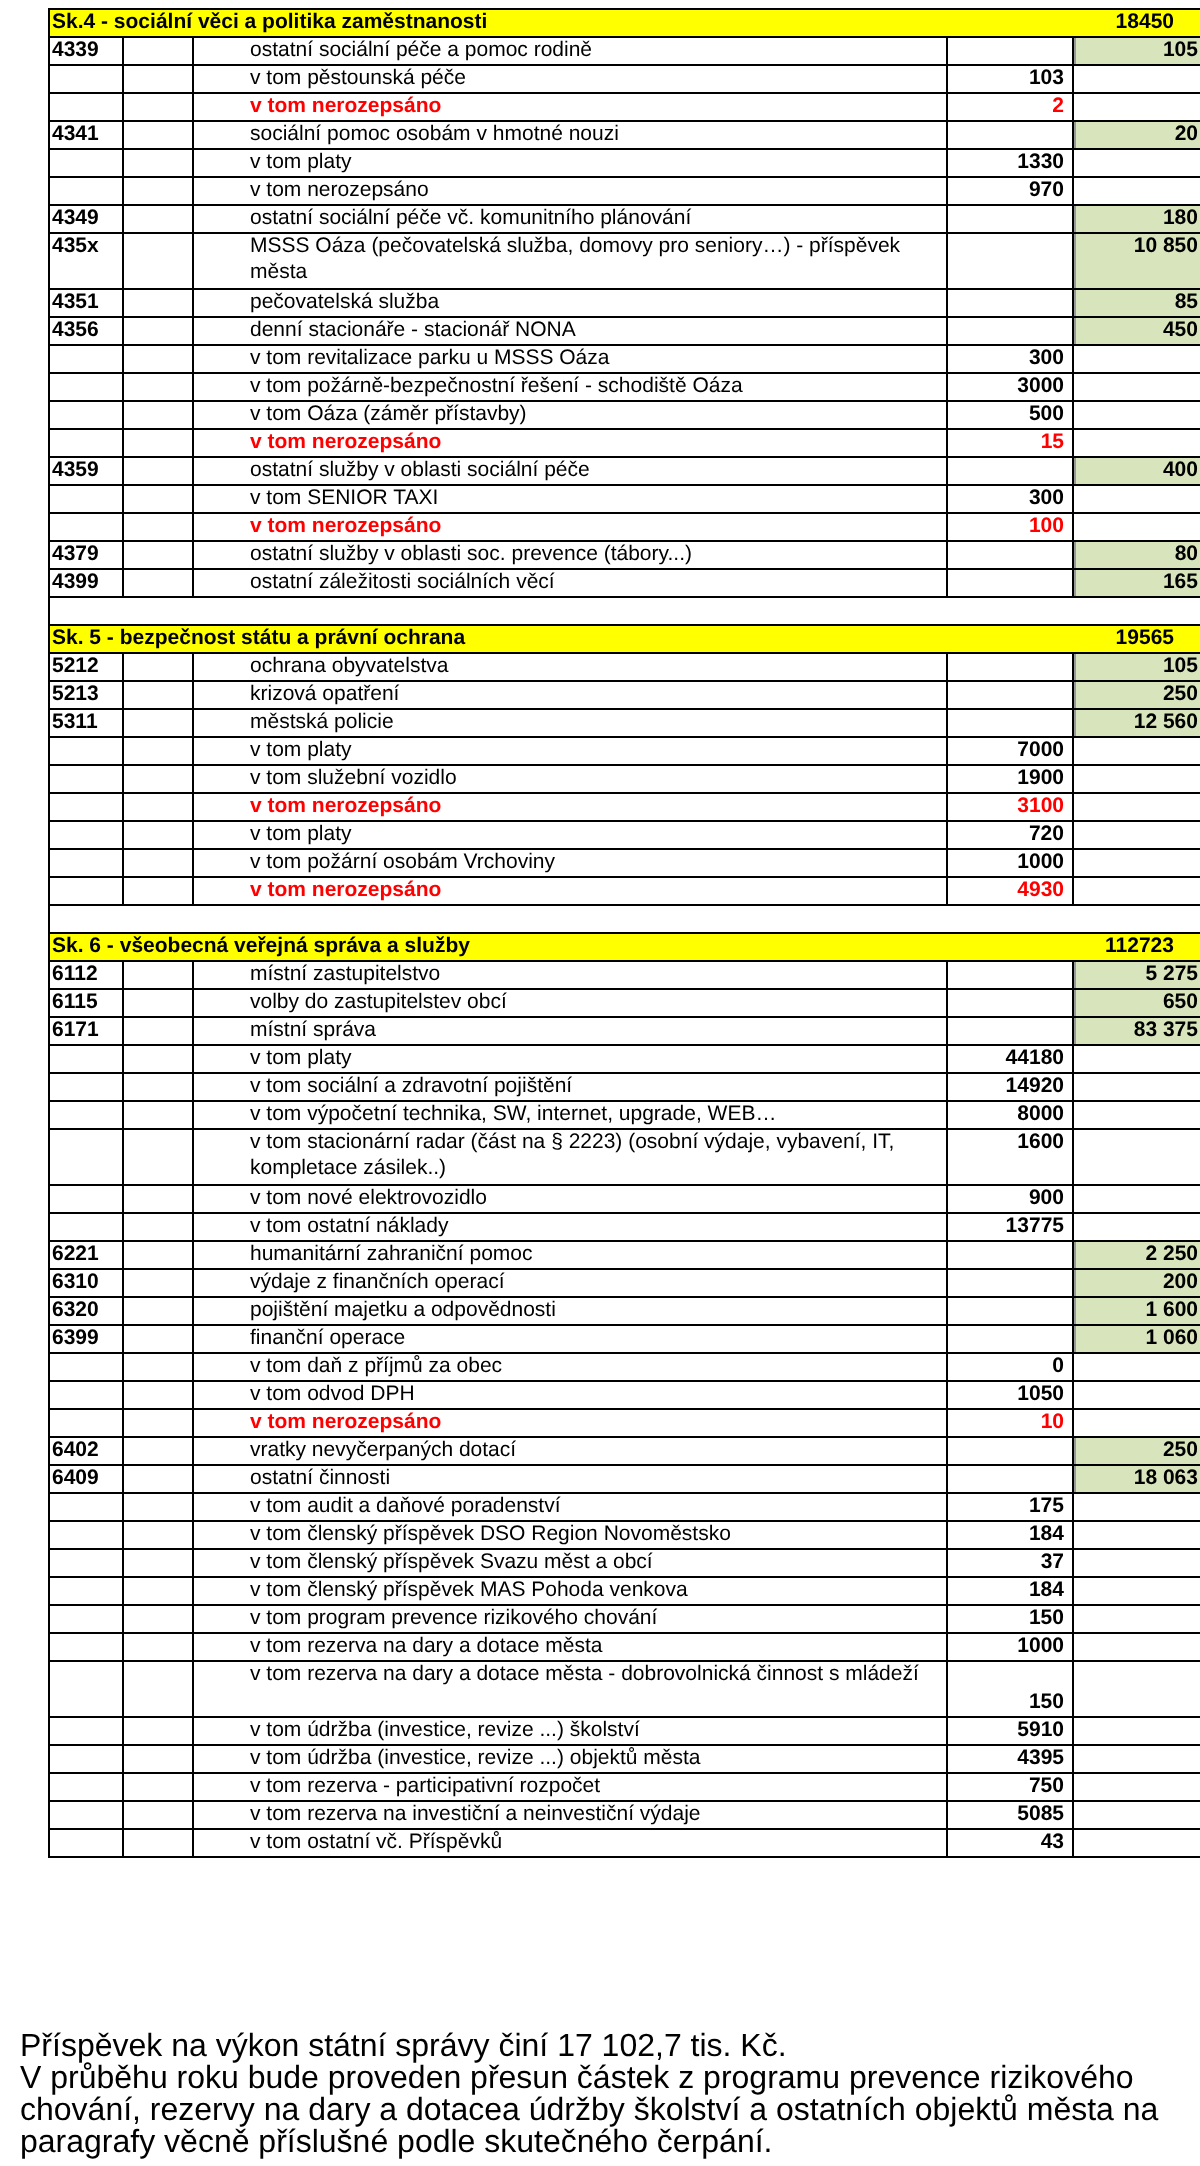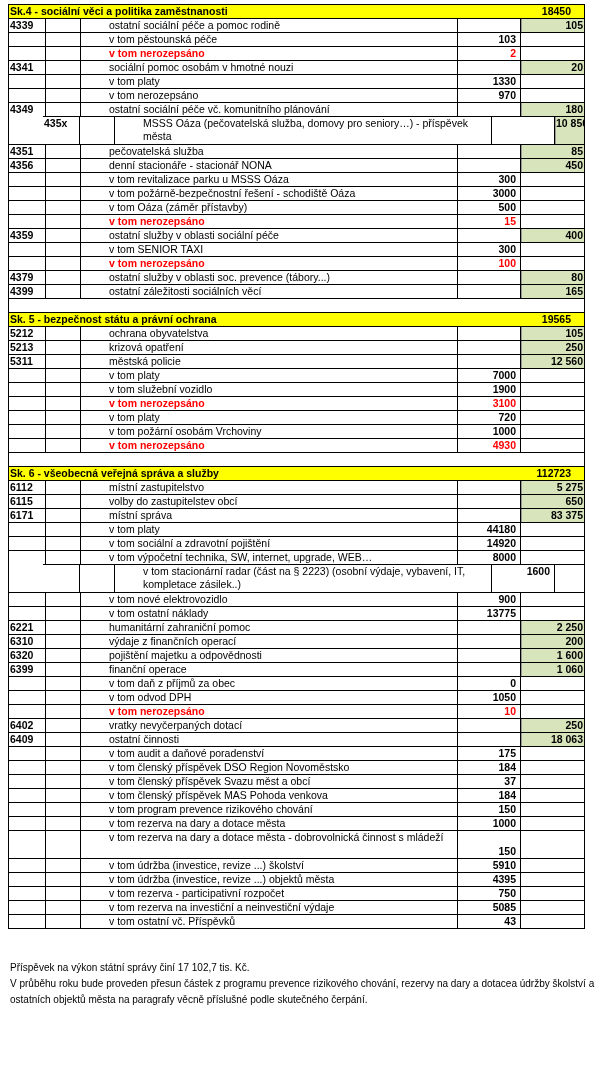--- a/index.html
+++ b/index.html
@@ -1,34 +1,34 @@
 <!DOCTYPE html>
 <html><head>
 <meta charset="utf-8">
 <style>
   html, body { margin: 0; padding: 0; background: #ffffff; }
   body { width: 600px; height: 1083px; position: relative; font-family: "Liberation Sans", sans-serif; font-size: 10.5px; color: #000; overflow: hidden; }
-  #sheet { position: absolute; left: 8px; top: 4px; width: 575px; border-left: 1.5px solid #000; border-right: 1.5px solid #000; border-bottom: 1.5px solid #000; }
+  #sheet { position: absolute; left: 24px; top: 4px; width: 575px; border-left: 1.5px solid #000; border-right: 1.5px solid #000; border-bottom: 1.5px solid #000; }
   .row { display: flex; height: 14px; line-height: 13px; border-top: 1.5px solid #000; box-sizing: border-box; }
-  .row.tall { height: 28px; margin-left: 34px; }
+  .row.tall { height: 28px; }
   .row.tall-bottom { height: 28px; justify-content: center; }
   .c { box-sizing: border-box; overflow: hidden; white-space: nowrap; }
   .c-code { width: 37px; border-right: 1.5px solid #000; font-weight: bold; padding-left: 1px; }
   .c-sub { width: 35px; border-right: 1.5px solid #000; }
   .c-desc { width: 377px; border-right: 1.5px solid #000; padding-left: 28px; white-space: normal; line-height: 13px; }
   .c-part { width: 63px; border-right: 1.5px solid #000; text-align: right; font-weight: bold; padding-right: 4px; }
   .c-total { flex: 1; text-align: right; font-weight: bold; padding-right: 1px; }
   .c-total.green { background: #d8e4bc; border-left: 0.5px solid #999; text-align: right; }
   .red { color: #ff0000; font-weight: bold; }
   .sec { display: flex; height: 14px; line-height: 13px; background: #ffff00; border-top: 1.5px solid #000; font-weight: bold; box-sizing: border-box; }
   .sec .sec-title { flex: 1; padding-left: 1px; }
   .sec .sec-total { padding-right: 13px; }
   .gap { height: 14px; border-top: 1.5px solid #000; box-sizing: border-box; }
   .tall-bottom .c-part { line-height: 40px; }
-  #notes { position: absolute; left: 10px; top: 960px; width: 585px; font-size: 10px; line-height: 16px; }
+  #notes { position: absolute; left: 10px; top: 1016px; width: 585px; font-size: 16px; line-height: 16px; }
 </style>
 </head>
 <body>
 
 <div id="sheet">
     <div class="sec">
       <div class="sec-title">Sk.4 - sociální věci a politika zaměstnanosti</div>
       <div class="sec-total">18450</div>
     </div>
     <div class="row">

